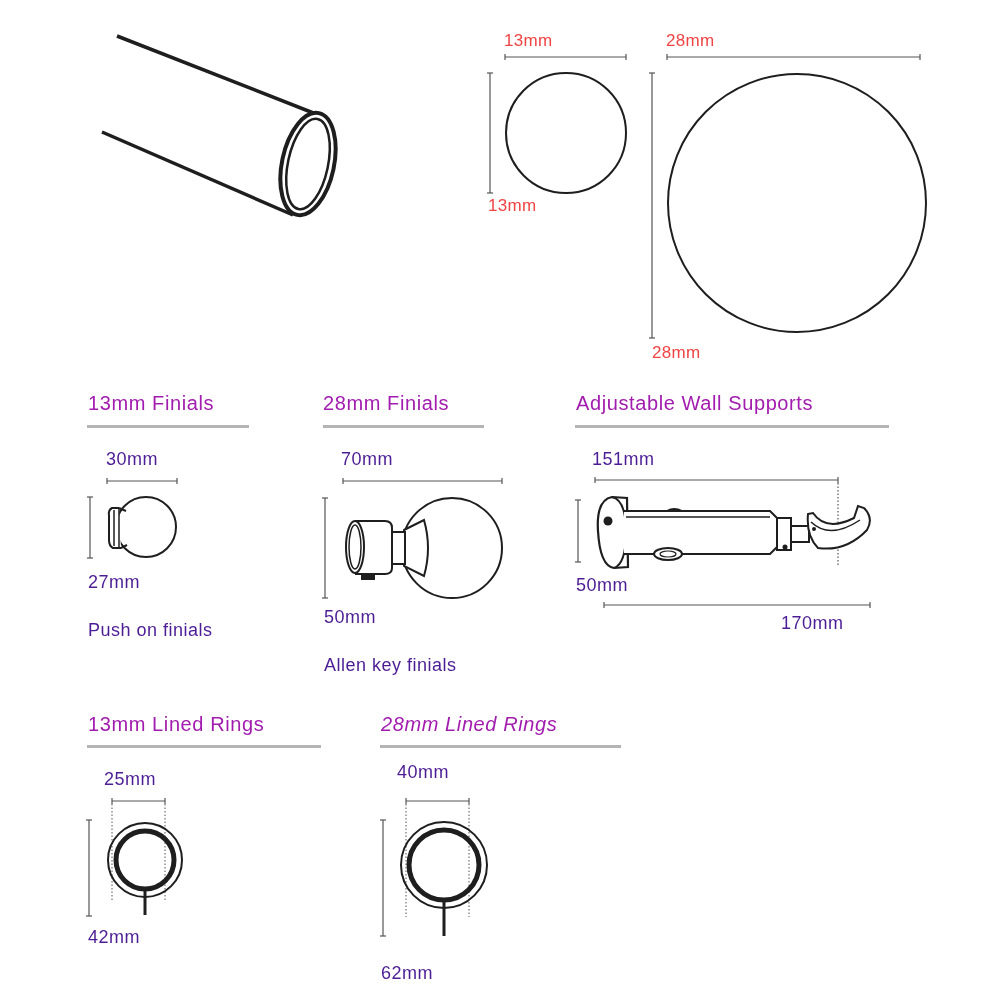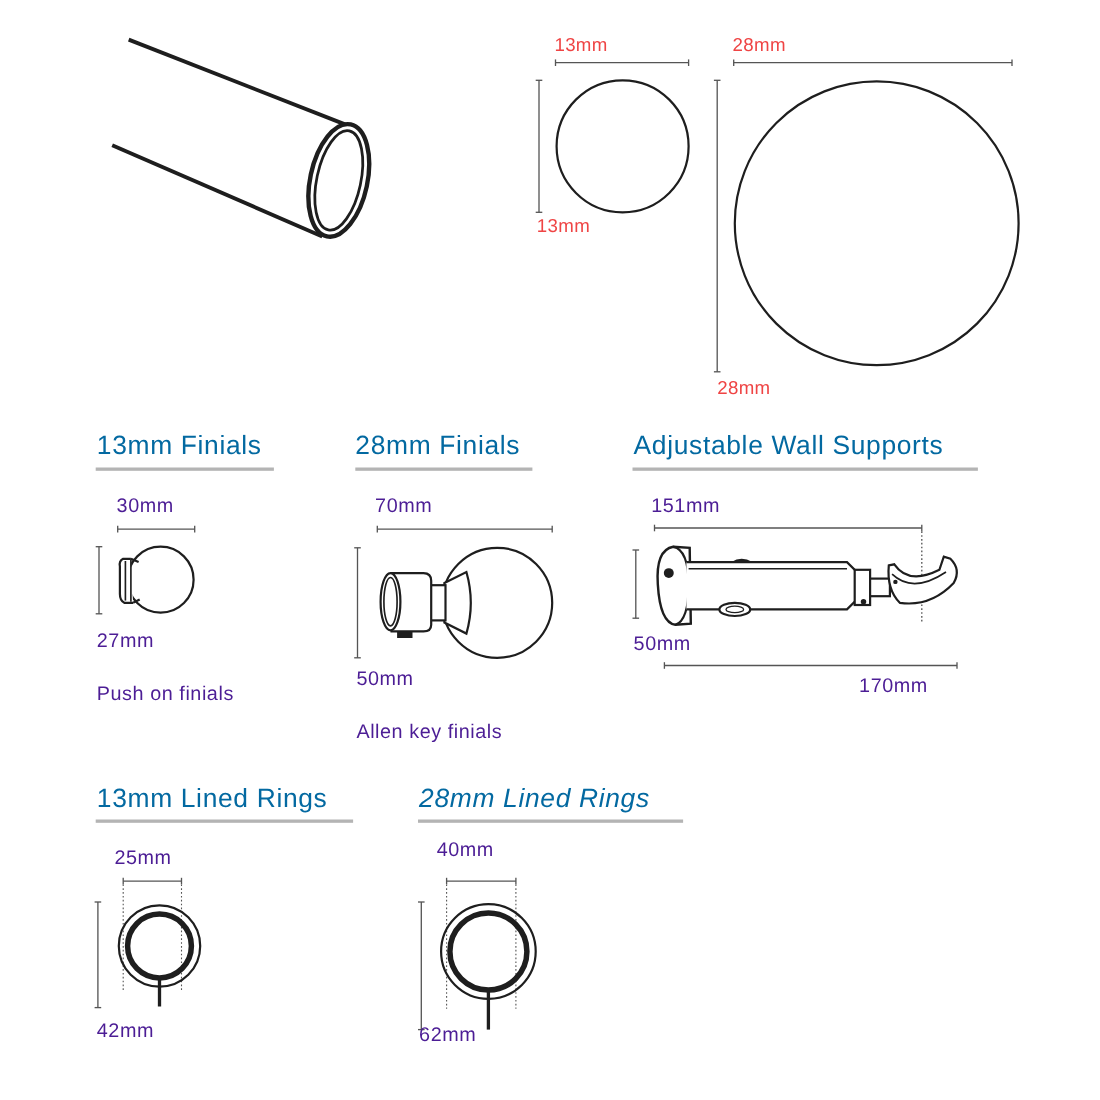--- a/index.html
+++ b/index.html
@@ -1,20 +1,20 @@
 <!DOCTYPE html>
 <html><head>
 <meta charset="utf-8">
 <style>
   html, body { margin:0; padding:0; background:#ffffff; }
   body { width:1000px; height:1000px; position:relative; overflow:hidden;
          font-family:"Liberation Sans", "DejaVu Sans", sans-serif; color:#1e1e1e; }
   .lbl { position:absolute; font-size:18px; letter-spacing:0.5px; white-space:nowrap; color:#4c1d95; }
   .lbl-sm { position:absolute; font-size:17px; letter-spacing:0.3px; white-space:nowrap; color:#ef4444; }
-  .heading { position:absolute; font-size:24px; letter-spacing:0.6px; white-space:nowrap; color:#0369a1; }
+  .heading { position:absolute; font-size:20px; letter-spacing:0.6px; white-space:nowrap; color:#a21caf; }
   .underline { position:absolute; height:3px; background:#b4b4b4; }
   svg { position:absolute; overflow:visible; }
 </style>
 </head>
 <body>
 
 <svg style="left:0;top:0" width="400" height="260">
   <line x1="117" y1="36" x2="316" y2="114" stroke="#1e1e1e" stroke-width="3.5"></line>
   <line x1="102" y1="132" x2="293" y2="215" stroke="#1e1e1e" stroke-width="3.5"></line>
   <ellipse cx="308" cy="164" rx="26" ry="52" transform="rotate(12 308 164)" fill="#fff" stroke="#1e1e1e" stroke-width="4"></ellipse>
@@ -150,13 +150,13 @@
   <line x1="469" y1="798" x2="469" y2="804" stroke="#555" stroke-width="1.2"></line>
   <line x1="406" y1="804" x2="406" y2="917" stroke="#555" stroke-width="1" stroke-dasharray="1.5 2"></line>
   <line x1="469" y1="804" x2="469" y2="917" stroke="#555" stroke-width="1" stroke-dasharray="1.5 2"></line>
   <line x1="383" y1="820" x2="383" y2="936" stroke="#555" stroke-width="1.2"></line>
   <line x1="380" y1="820" x2="386" y2="820" stroke="#555" stroke-width="1.2"></line>
   <line x1="380" y1="936" x2="386" y2="936" stroke="#555" stroke-width="1.2"></line>
   <circle cx="444" cy="865" r="43" fill="none" stroke="#1e1e1e" stroke-width="2"></circle>
   <circle cx="444" cy="865" r="35" fill="none" stroke="#1e1e1e" stroke-width="5"></circle>
   <line x1="444" y1="900" x2="444" y2="936" stroke="#1e1e1e" stroke-width="3"></line>
 </svg>
-<div class="lbl" style="left:381px;top:930px;text-align:center;">62mm</div>
+<div class="lbl" style="left:381px;top:963px;text-align:center;">62mm</div>
 
 </body></html>

